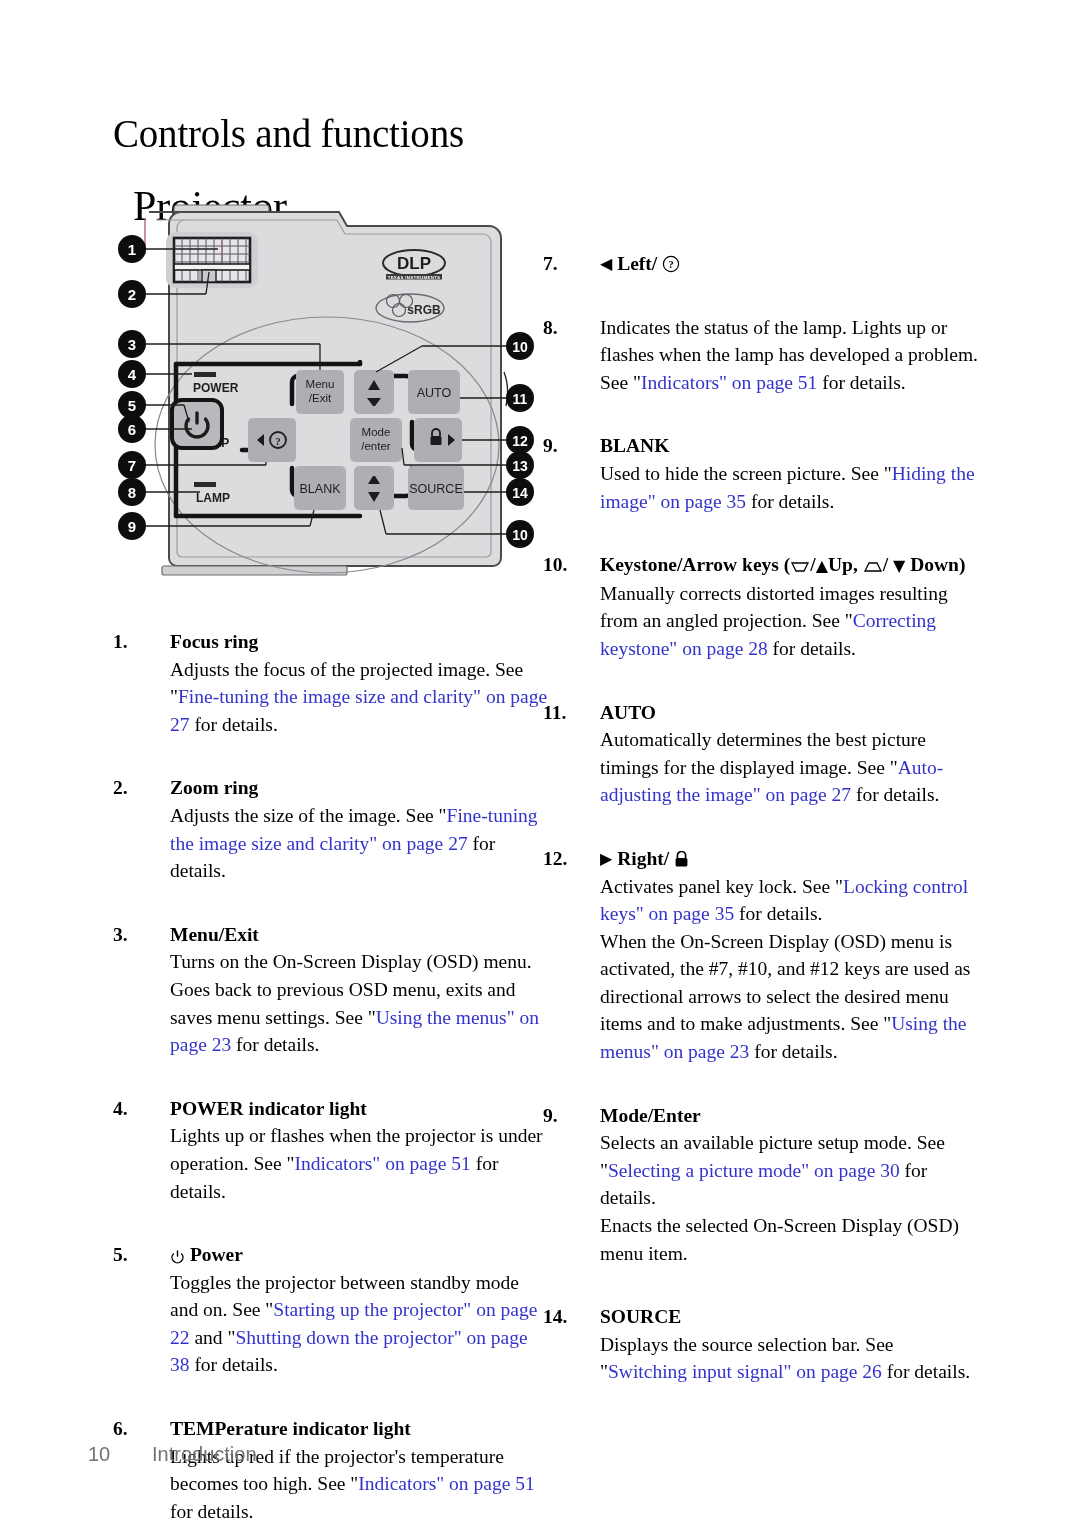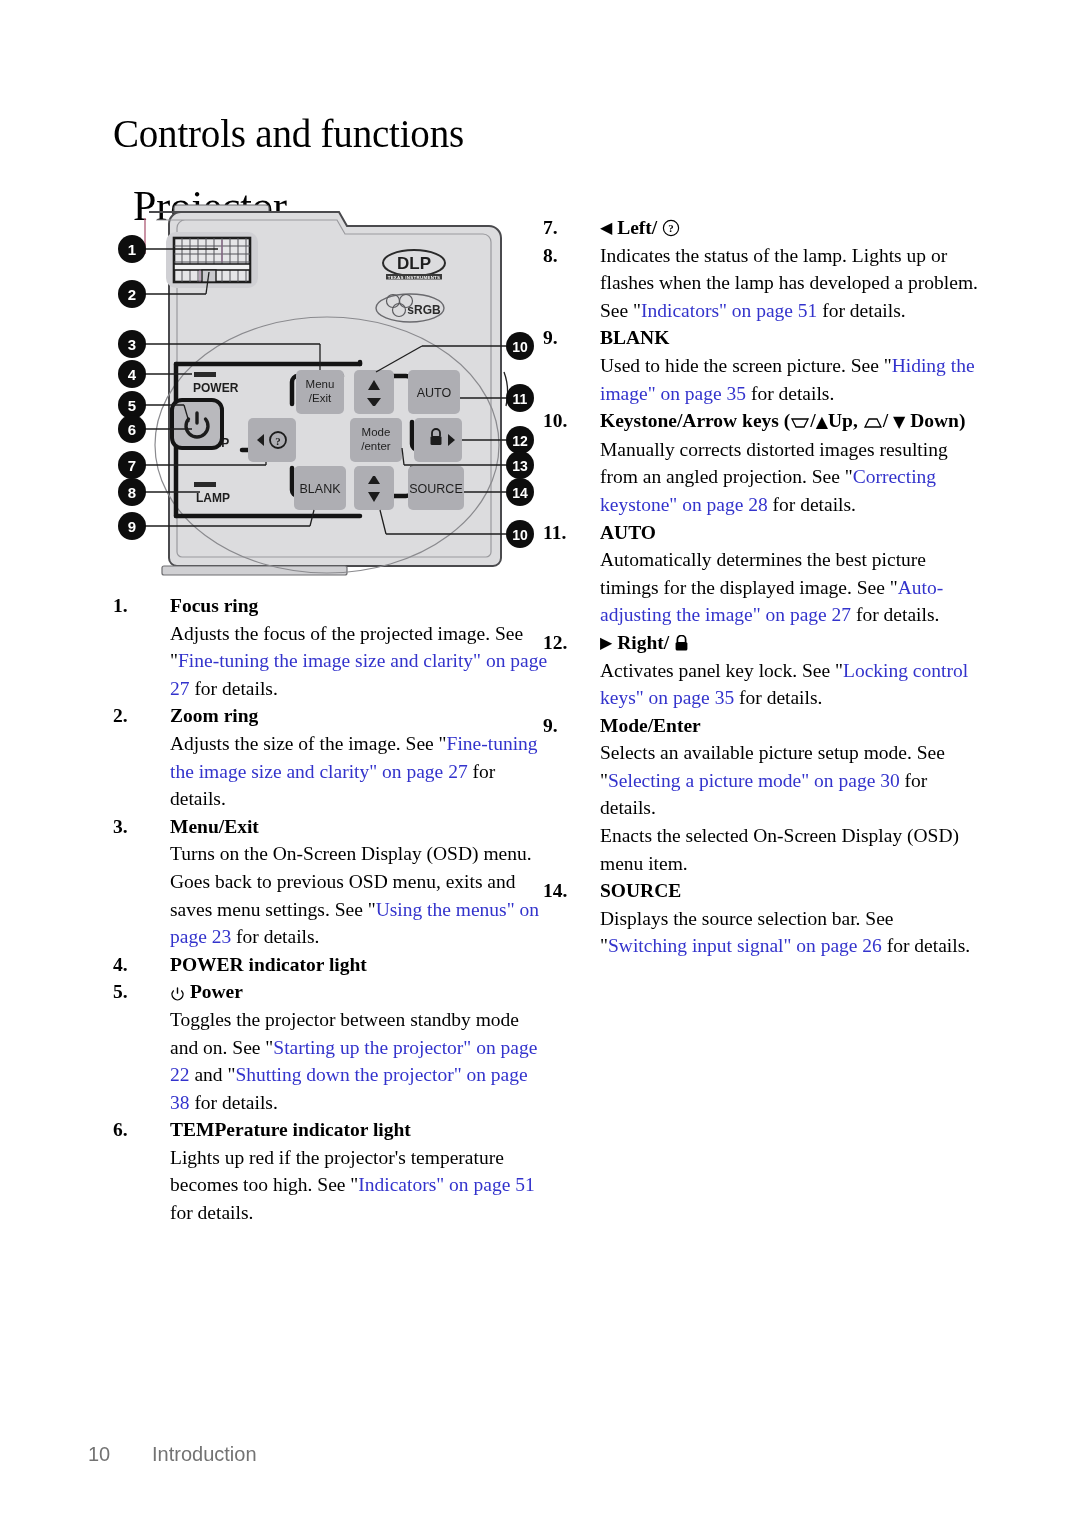--- a/index.html
+++ b/index.html
@@ -57,21 +57,21 @@
 
   .item { position: relative; }
   .num {
     position: absolute;
     left: 0;
     top: 0;
     width: 52px;
     font-weight: bold;
     font-size: 19.5px;
   }
-  .body { margin-left: 57px; }
+  .body { margin-left: 57px; margin-top: 36px; }
   .hdr {
     font-weight: bold;
     font-size: 19.5px;
   }
   p.desc {
     margin: 0;
     font-size: 19.5px;
     line-height: 27.6px;
   }
   .lnk { color: #3333cc; }
@@ -380,20 +380,21 @@
       <div class="body">
         <div class="hdr">Menu/Exit</div>
         <p class="desc"><span>Turns on the On-Screen Display (OSD) menu. Goes back to previous OSD menu, exits and saves menu settings. See "</span><span class="lnk">Using the menus" on page 23</span><span> for details.</span></p>
       </div>
     </div>
 
     <div class="item">
       <span class="num">4.</span>
       <div class="body">
         <div class="hdr">POWER indicator light</div>
+        <p class="desc"><span>Lights up or flashes when the projector is under operation. See "</span><span class="lnk">Indicators" on page 51</span><span> for details.</span></p>
       </div>
     </div>
 
     <div class="item">
       <span class="num">5.</span>
       <div class="body">
         <div class="hdr"><span class="ico"><svg width="15" height="15" viewBox="0 0 16 16">
                 <path d="M3.6 5.2 a5.8 5.8 0 1 0 8.8 0" fill="none" stroke="#000" stroke-width="1.5" stroke-linecap="round"></path>
                 <line x1="8" y1="2" x2="8" y2="7.6" stroke="#000" stroke-width="1.5" stroke-linecap="round"></line>
               </svg></span> <span>Power</span></div>
@@ -459,20 +460,21 @@
     </div>
 
     <div class="item">
       <span class="num">12.</span>
       <div class="body">
         <div class="hdr"><span class="glyph tri-r">▶</span> <span>Right/</span> <span class="ico"><svg width="15" height="17" viewBox="0 0 15 17">
                 <path d="M3.4 7 v-2.4 a4.1 4.1 0 0 1 8.2 0 v2.4" fill="none" stroke="#000" stroke-width="1.7"></path>
                 <rect x="1.6" y="7" width="11.8" height="8.6" rx="1.6" fill="#000"></rect>
               </svg></span></div>
         <p class="desc"><span>Activates panel key lock. See "</span><span class="lnk">Locking control keys" on page 35</span><span> for details.</span></p>
+        <p class="desc"><span>When the On-Screen Display (OSD) menu is activated, the #7, #10, and #12 keys are used as directional arrows to select the desired menu items and to make adjustments. See "</span><span class="lnk">Using the menus" on page 23</span><span> for details.</span></p>
       </div>
     </div>
 
     <div class="item">
       <span class="num">9.</span>
       <div class="body">
         <div class="hdr">Mode/Enter</div>
         <p class="desc"><span>Selects an available picture setup mode. See "</span><span class="lnk">Selecting a picture mode" on page 30</span><span> for details.</span></p>
         <p class="desc">Enacts the selected On-Screen Display (OSD) menu item.</p>
       </div>

